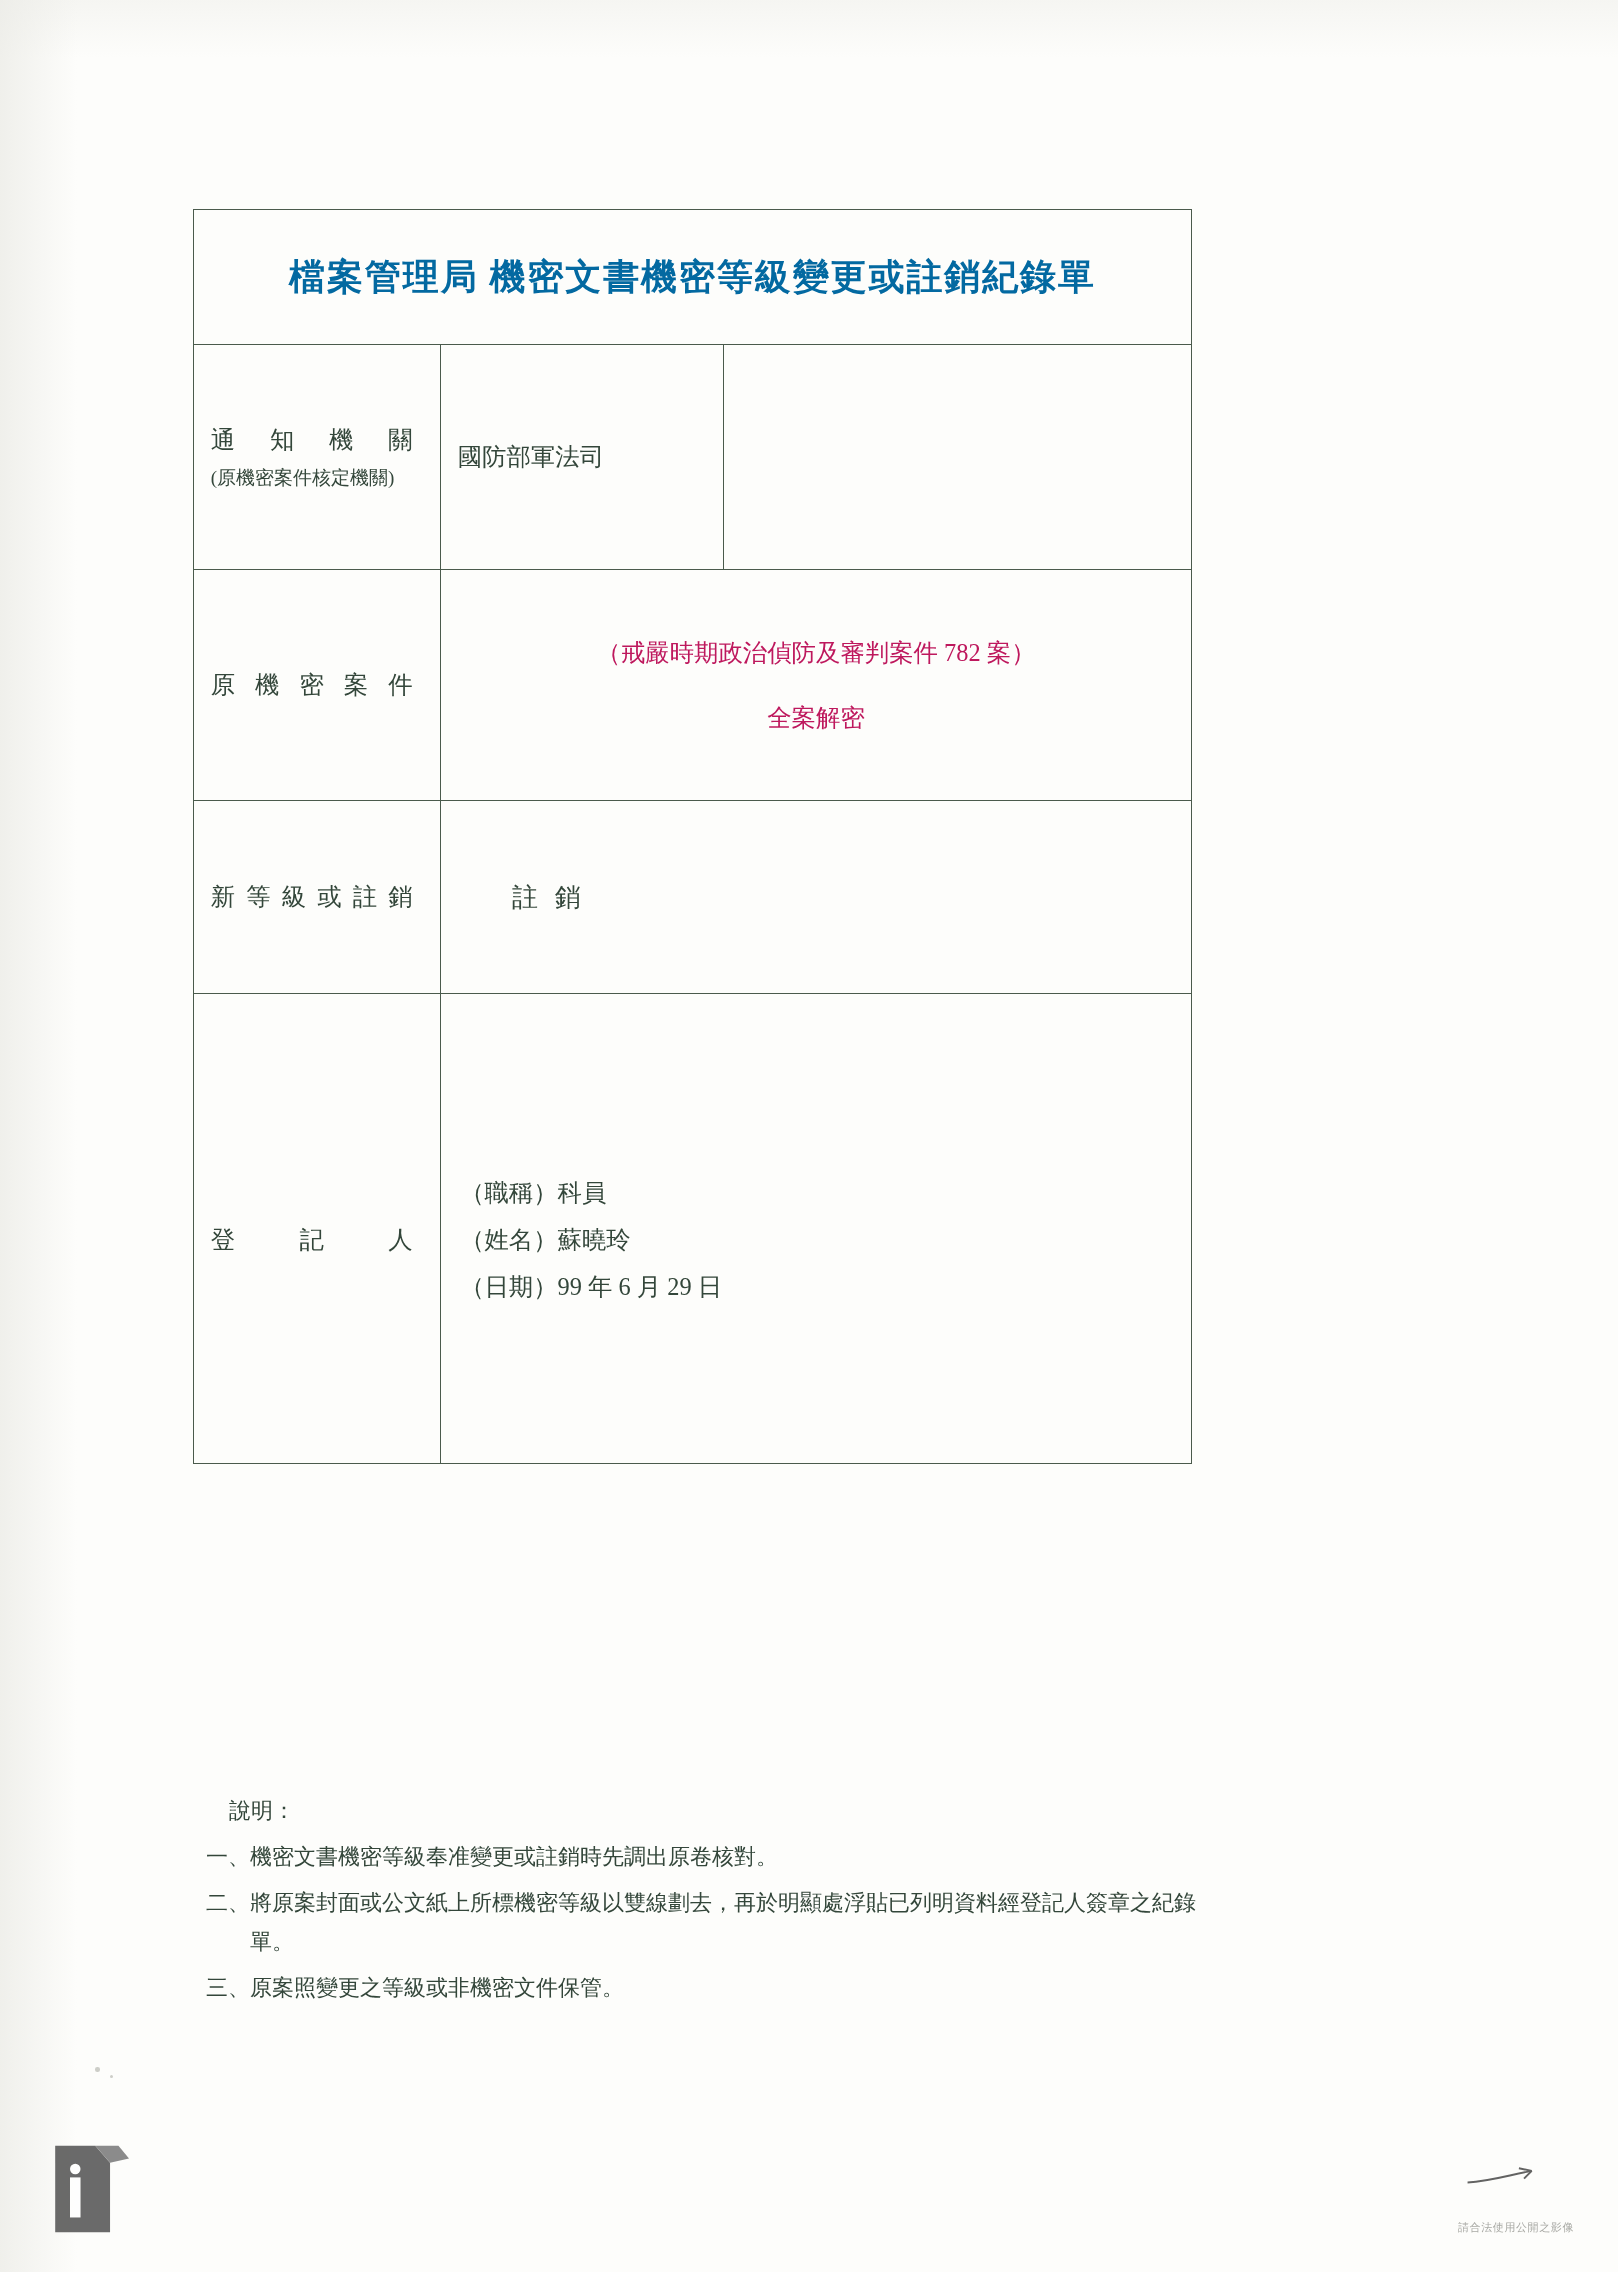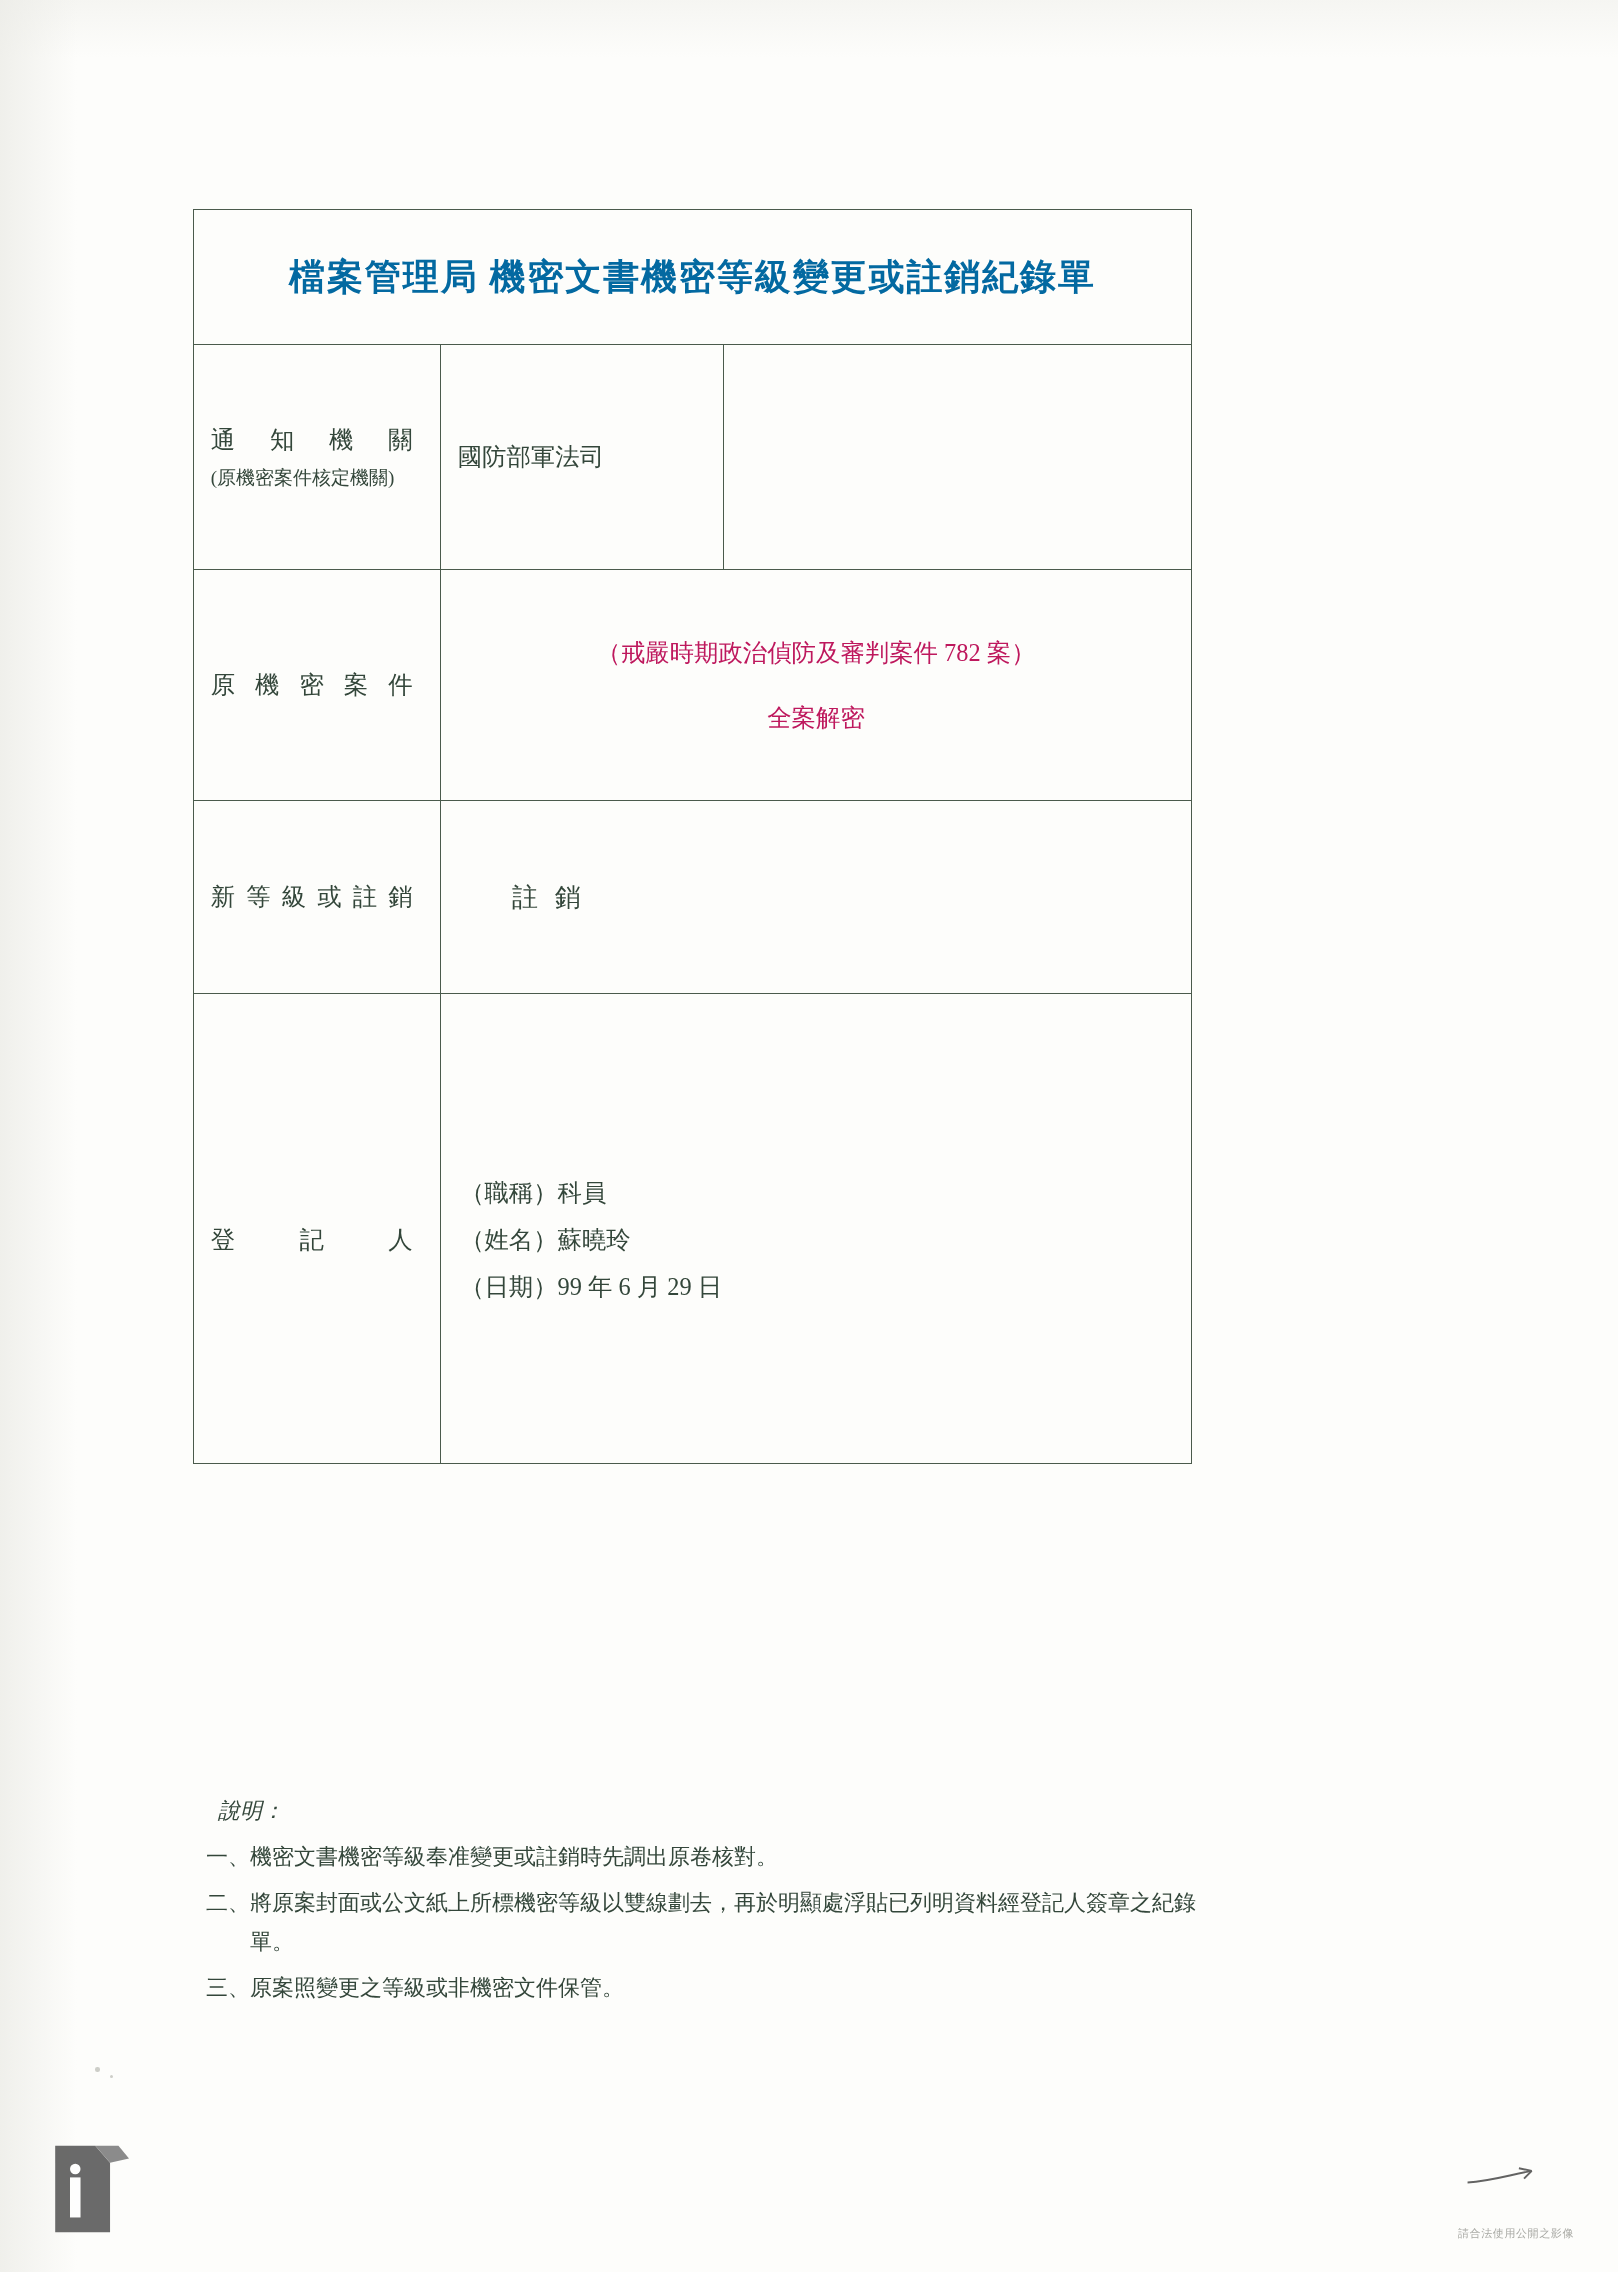--- a/index.html
+++ b/index.html
@@ -175,30 +175,30 @@
   
   .notes {
     position: absolute;
     left: 206px;
     top: 1792px;
     width: 1028px;
     font-size: 22px;
     line-height: 1.75;
     color: #33463a;
   }
-  .notes-title { margin-left: 12px; font-style: italic; }
+  .notes-title { margin-left: 23px; }
   .note-item { margin-top: 7.7px; display: flex; }
   .note-num { flex: 0 0 auto; }
   .note-text { flex: 1 1 auto; }
 
   
   .watermark {
     position: absolute;
     right: 45px;
-    bottom: 32px;
+    bottom: 38px;
     font-size: 11px;
     color: #a9aaa5;
     letter-spacing: 0.6px;
   }
   .logo {
     position: absolute;
     left: 45px;
     bottom: 26px;
     width: 109px;
     height: 116px;

